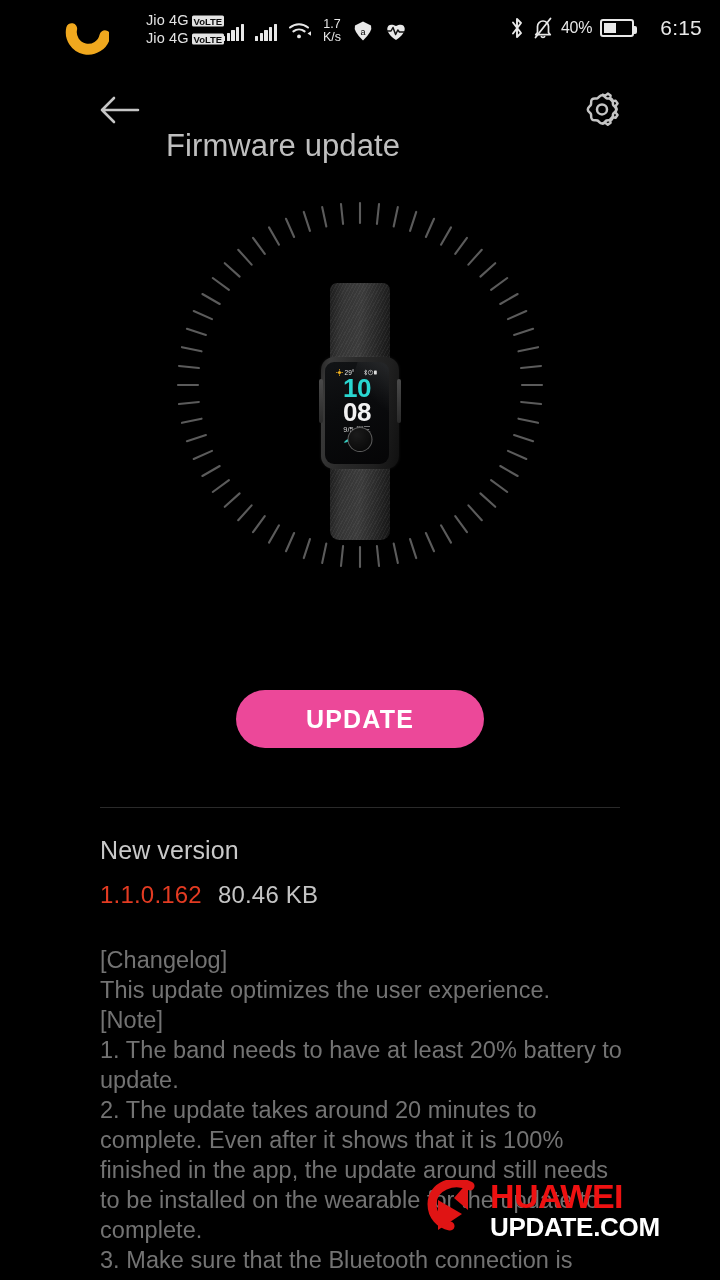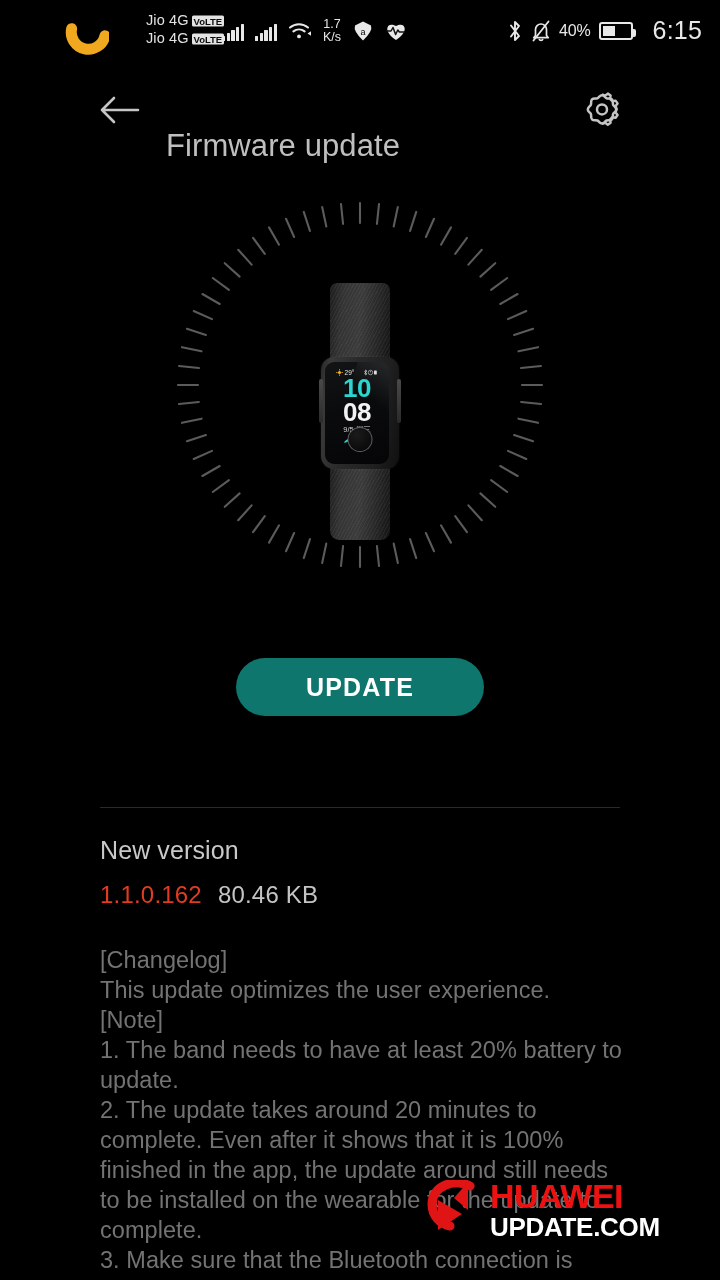--- a/index.html
+++ b/index.html
@@ -35,21 +35,21 @@
   .sb-mid { position:absolute; left:222px; top:18px; display:flex; align-items:center; gap:11px; }
   .netspeed {
     display:flex; flex-direction:column; align-items:center;
     font-size:12.5px; line-height:12.5px; color:#e8e8e8;
   }
   .sb-right {
     position:absolute; right:18px; top:16px;
     display:flex; align-items:center; gap:8px; color:#e8e8e8;
   }
   .bat-pct { font-size:16px; letter-spacing:-.2px; }
-  .clock { font-size:25px; letter-spacing:.2px; margin-left:12px;text-align:center; }
+  .clock { font-size:21px; letter-spacing:.2px; margin-left:18px;text-align:center; }
   .batt {
     position:relative; width:34px; height:18px;
     border:2px solid #e8e8e8; border-radius:3px;
   }
   .batt::after{
     content:""; position:absolute; right:-5px; top:5px;
     width:3px; height:8px; background:#e8e8e8; border-radius:0 2px 2px 0;
   }
   .batt i { position:absolute; left:2px; top:2px; bottom:2px; width:40%; background:#e8e8e8; }
 
@@ -120,22 +120,22 @@
   }
   .home-btn {
     position:absolute; left:50%; top:70px; transform:translateX(-50%);
     width:25px; height:25px; border-radius:50%;
     border:1px solid rgba(190,190,190,.45);
     background:radial-gradient(circle at 36% 30%, #1b1b1b, #0b0b0b 70%);
   }
 
   
   .update-btn {
-    position:absolute; left:236px; top:658px; width:248px; height:58px;
-    border:none; border-radius:29px; background:#0f766e; color:#fff;
+    position:absolute; left:236px; top:690px; width:248px; height:58px;
+    border:none; border-radius:29px; background:#ec4899; color:#fff;
     font-family:"Liberation Sans", sans-serif;
     font-size:25px; font-weight:bold; letter-spacing:1.2px; cursor:pointer;
   }
 
   
   .divider { position:absolute; left:100px; top:807px; width:520px; height:1px; background:#2a2a2a; }
 
   
   .details { position:absolute; left:100px; top:836px; width:528px; }
   .nv-label { font-size:25px; color:#c9c9c9; letter-spacing:.1px; }

